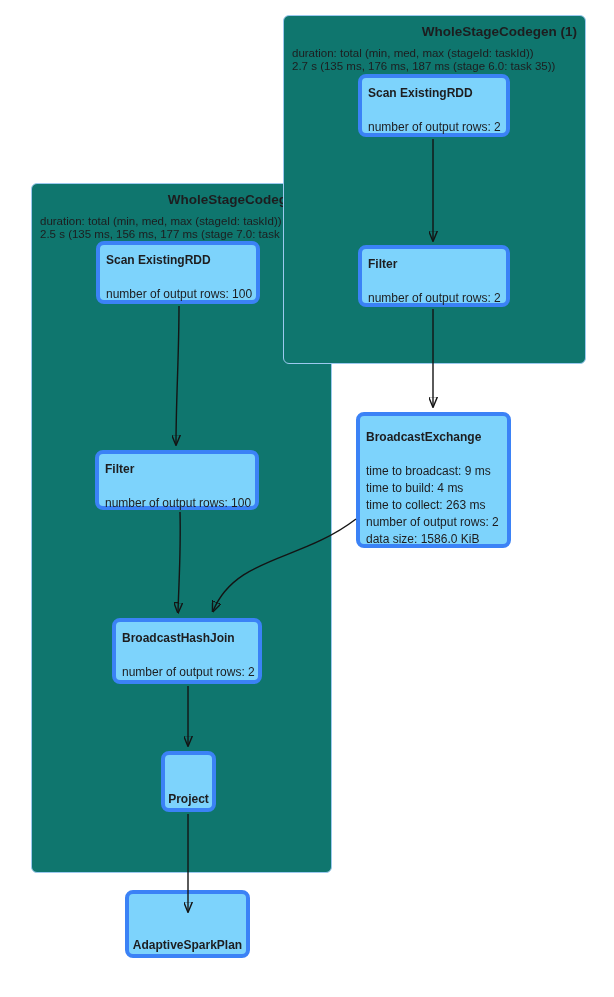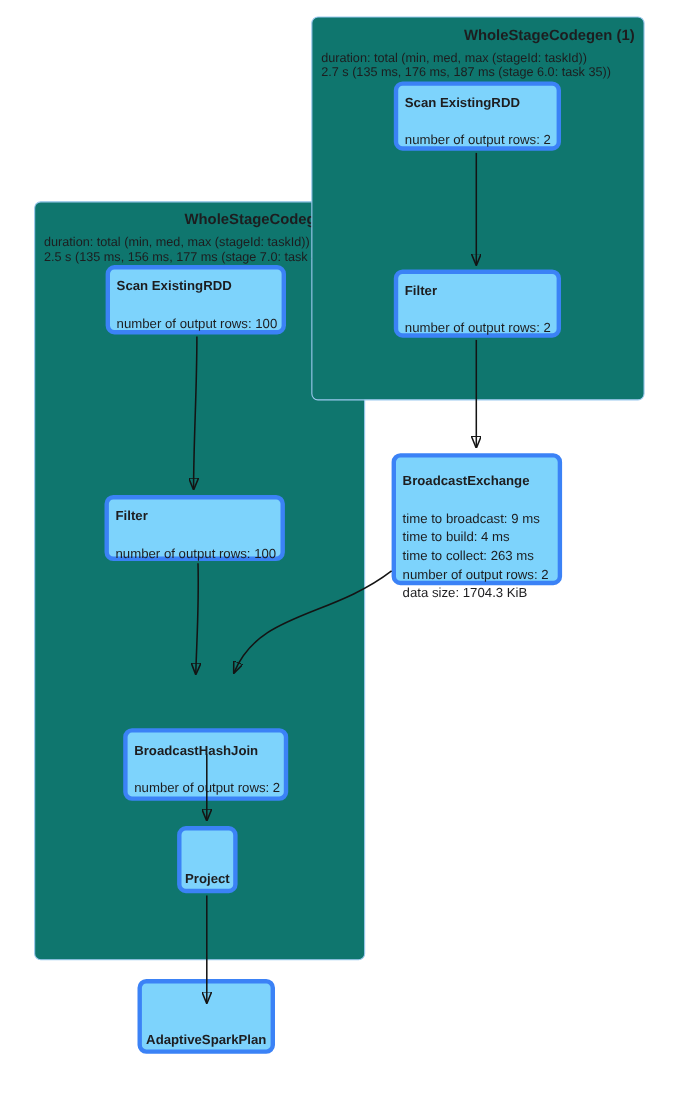--- a/index.html
+++ b/index.html
@@ -59,22 +59,22 @@
     display: flex;
     align-items: flex-end;
     justify-content: center;
     padding: 0;
   }
 
   #n-scan1    { left: 358px; top: 74px;  width: 152px; height: 63px; }
   #n-filter1  { left: 358px; top: 245px; width: 152px; height: 62px; }
   #n-scan2    { left: 96px;  top: 241px; width: 164px; height: 63px; }
   #n-filter2  { left: 95px;  top: 450px; width: 164px; height: 60px; }
-  #n-bex      { left: 356px; top: 412px; width: 155px; height: 120px; padding-top: 13px; }
-  #n-bhj      { left: 112px; top: 618px; width: 150px; height: 66px; padding-top: 8px; margin-top: 44px; }
+  #n-bex      { left: 356px; top: 412px; width: 155px; height: 136px; padding-top: 13px; }
+  #n-bhj      { left: 112px; top: 618px; width: 150px; height: 66px; padding-top: 8px; }
   #n-project  { left: 161px; top: 751px; width: 55px;  height: 61px; font-weight: 700; }
   #n-asp      { left: 125px; top: 890px; width: 125px; height: 68px; font-weight: 700; }
 
   
   #edges {
     position: absolute;
     left: 0; top: 0;
     width: 614px; height: 997px;
     pointer-events: none;
   }
@@ -129,21 +129,21 @@
     <div class="n-metric">number of output rows: 100</div>
   </div>
 
   <div class="node" id="n-bex">
     <div class="n-title">BroadcastExchange</div>
     <div class="n-blank"></div>
     <div class="n-metric">time to broadcast: 9 ms</div>
     <div class="n-metric">time to build: 4 ms</div>
     <div class="n-metric">time to collect: 263 ms</div>
     <div class="n-metric">number of output rows: 2</div>
-    <div class="n-metric">data size: 1704.3 KiB</div>
+    <div class="n-metric">data size: 1586.0 KiB</div>
   </div>
 
   <div class="node" id="n-bhj">
     <div class="n-title">BroadcastHashJoin</div>
     <div class="n-blank"></div>
     <div class="n-metric">number of output rows: 2</div>
   </div>
 
   <div class="node center" id="n-project">
     <span>Project</span>

